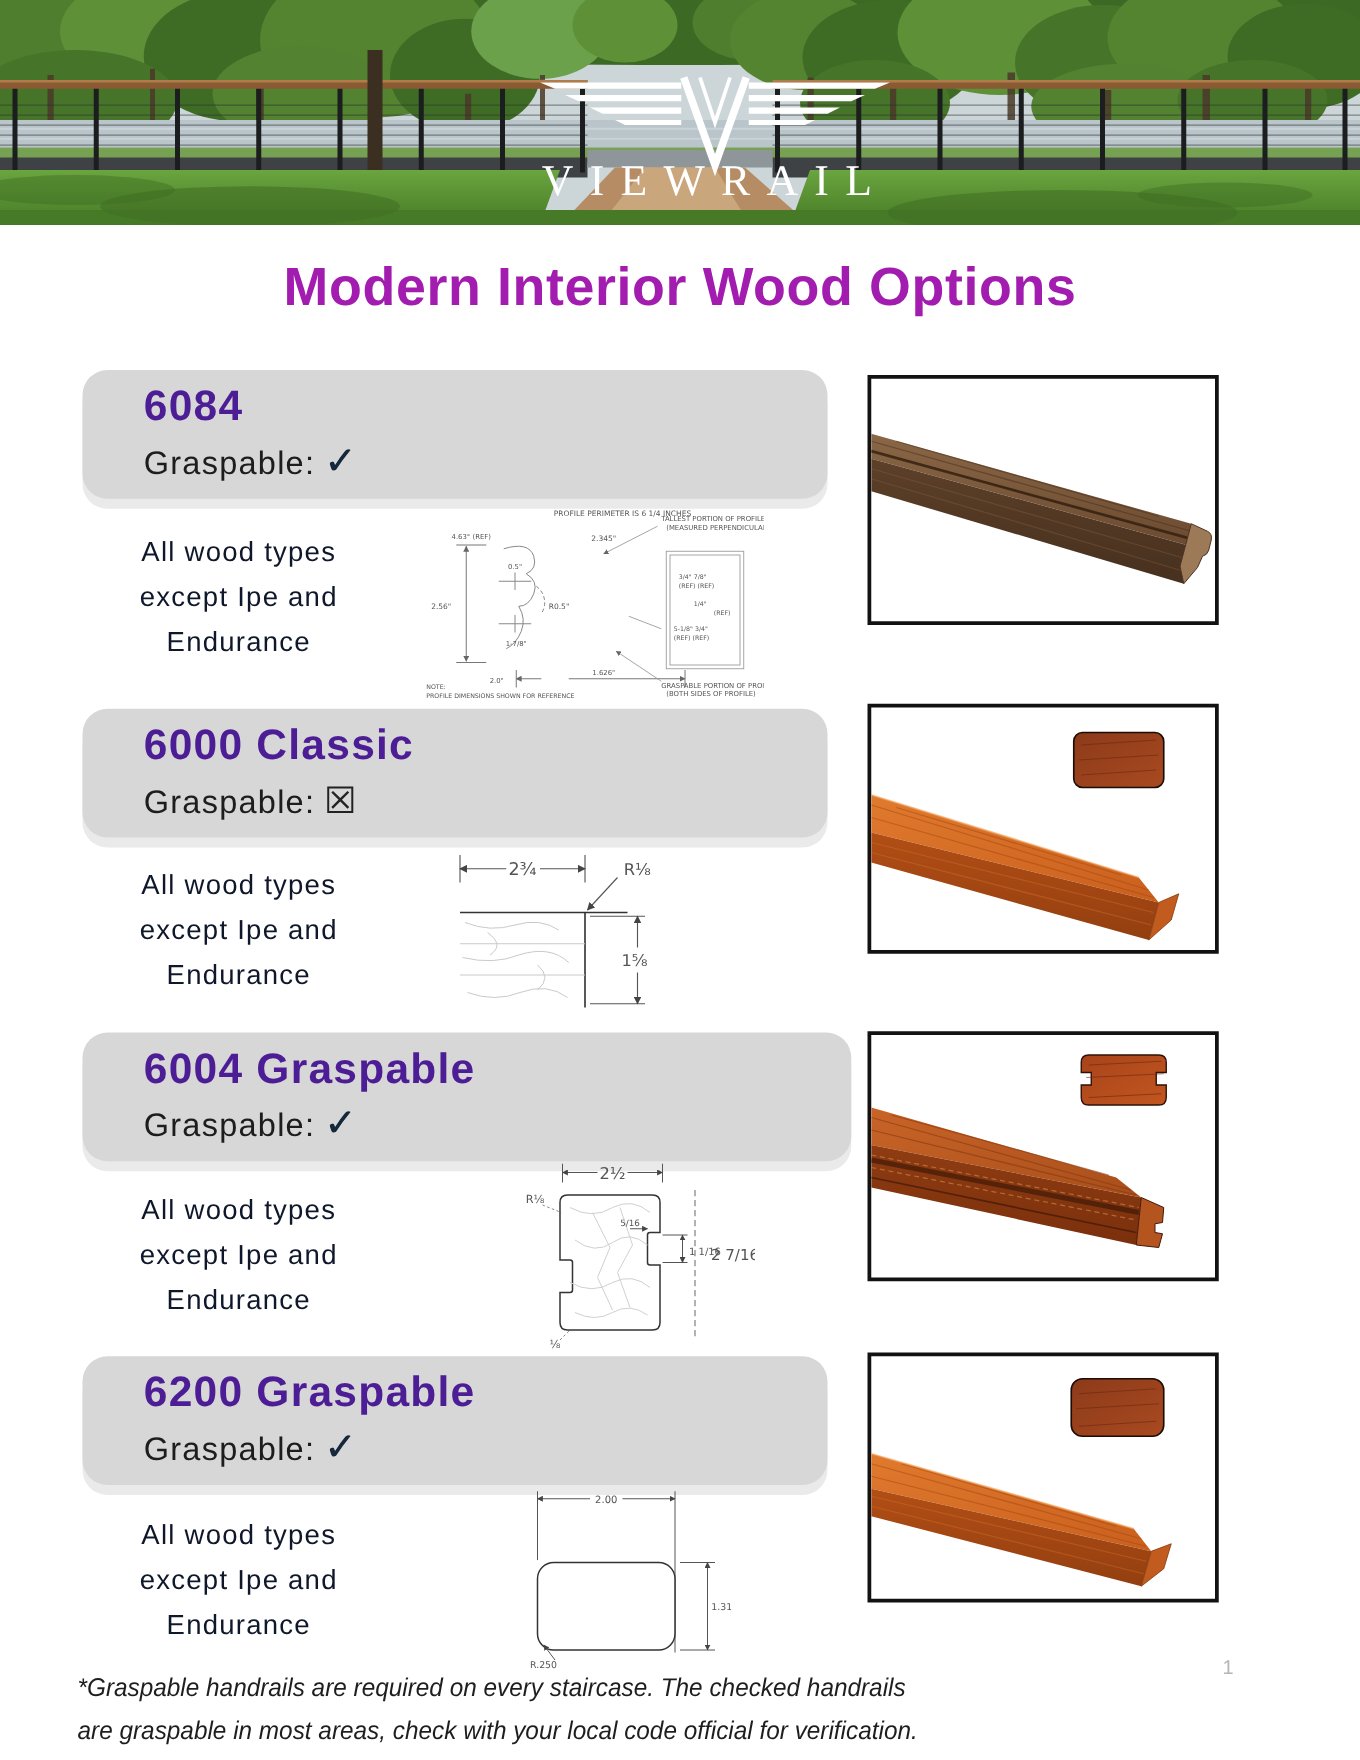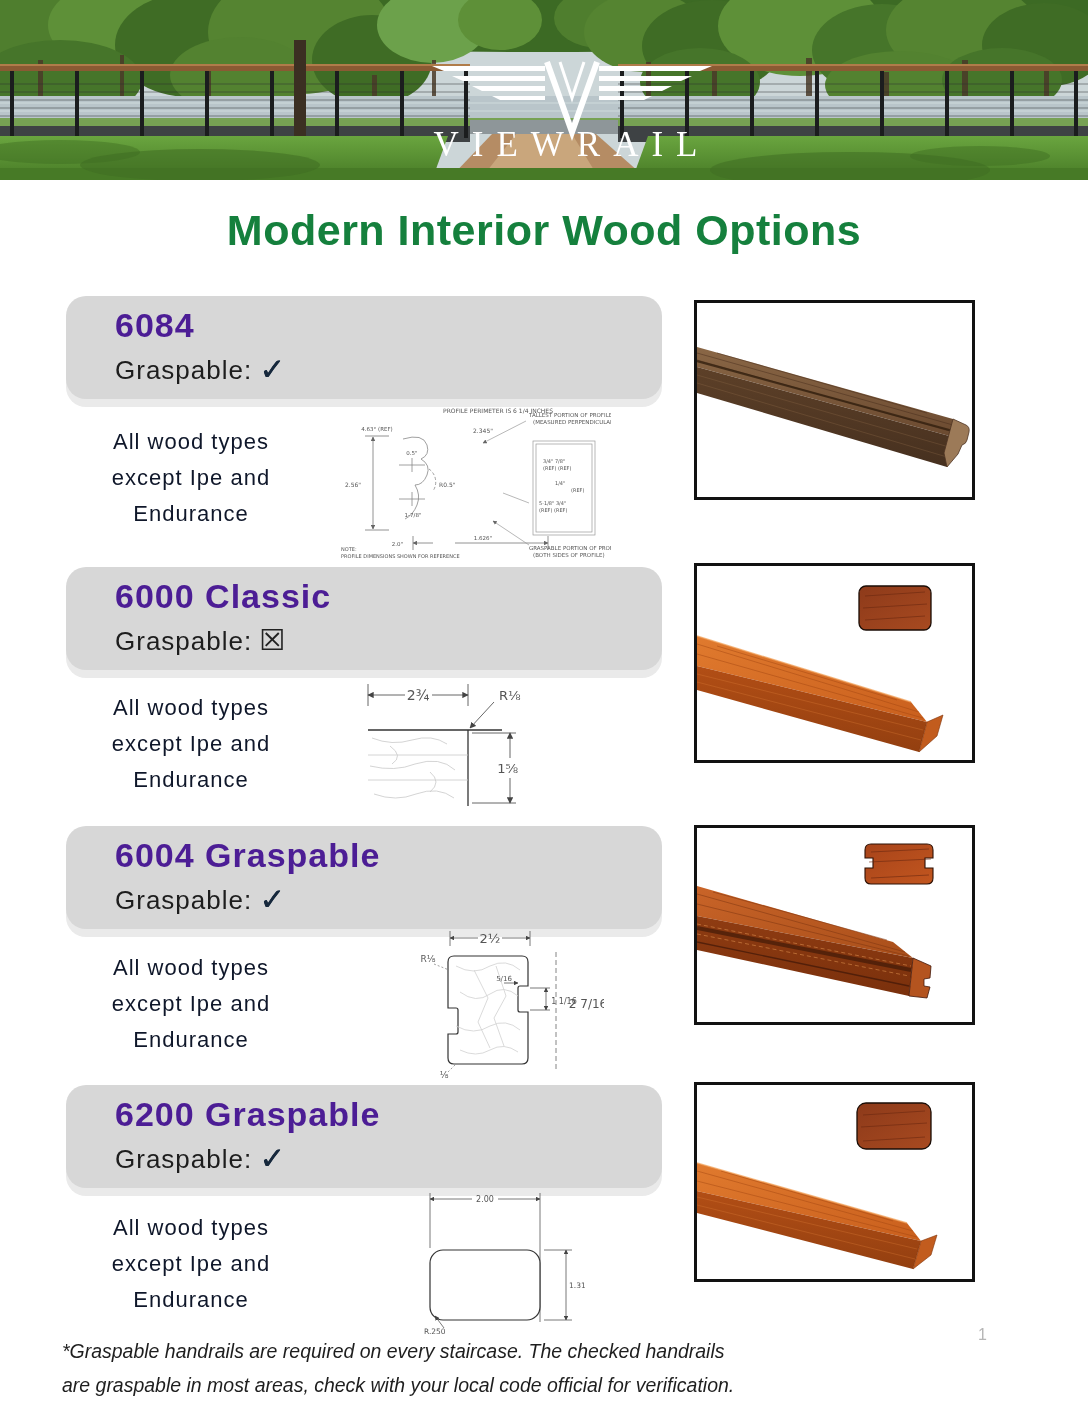--- a/index.html
+++ b/index.html
@@ -4,21 +4,21 @@
 <style>
   html,body{margin:0;padding:0;background:#ffffff;}
   body{width:1088px;height:1408px;position:relative;font-family:"Liberation Sans",sans-serif;overflow:hidden;}
   .page{position:absolute;inset:0;background:#fff;}
 
   
   .hero{position:absolute;left:0;top:0;width:1088px;height:180px;overflow:hidden;}
 
   
   .page-title{position:absolute;left:0;top:206px;width:1088px;text-align:center;
-    font-size:43px;font-weight:700;color:#15803d;letter-spacing:.5px;}
+    font-size:43px;font-weight:700;color:#a21caf;letter-spacing:.5px;}
 
   
   .card{position:absolute;left:66px;width:596px;height:103px;background:#d7d7d7;
     border-radius:20px;box-shadow:0 8px 0 #eaeaea;}
   .card .pname{position:absolute;left:49px;top:10px;font-size:34px;font-weight:700;
     color:#4c1d95;letter-spacing:1px;}
   .card .grasp{position:absolute;left:49px;top:59px;font-size:26px;color:#1d1d1d;
     letter-spacing:1px;display:flex;align-items:center;gap:7px;}
   .mark{font-family:"DejaVu Sans",sans-serif;line-height:1;}
   .mark-check{color:#16283c;font-size:31px;font-weight:700;position:relative;top:-1px;
@@ -366,21 +366,21 @@
         <polygon points="0,100 230,156 222,186 0,124" fill="url(#chFront)"></polygon>
         <g stroke="#d97a35" stroke-width="1" opacity=".35">
           <line x1="0" y1="108" x2="226" y2="164"></line>
             <line x1="0" y1="116" x2="224" y2="174"></line>
         </g>
         <polygon points="230,156 246,149 240,170 222,186" fill="#c25c1e" stroke="#7e3007" stroke-width=".6"></polygon>
       </g>
     </svg>
   </div>
 
-  <div class="card" style="top:826px;">
+  <div class="card" style="top:826px;padding-left:19px;">
     <div class="pname">6004 Graspable</div>
     <div class="grasp">
       <span>Graspable:</span>
       <span class="mark mark-check">✓</span>
     </div>
   </div>
   <div class="desc" style="top:950px;">
     <div>All wood types</div>
     <div>except Ipe and</div>
     <div>Endurance</div>

